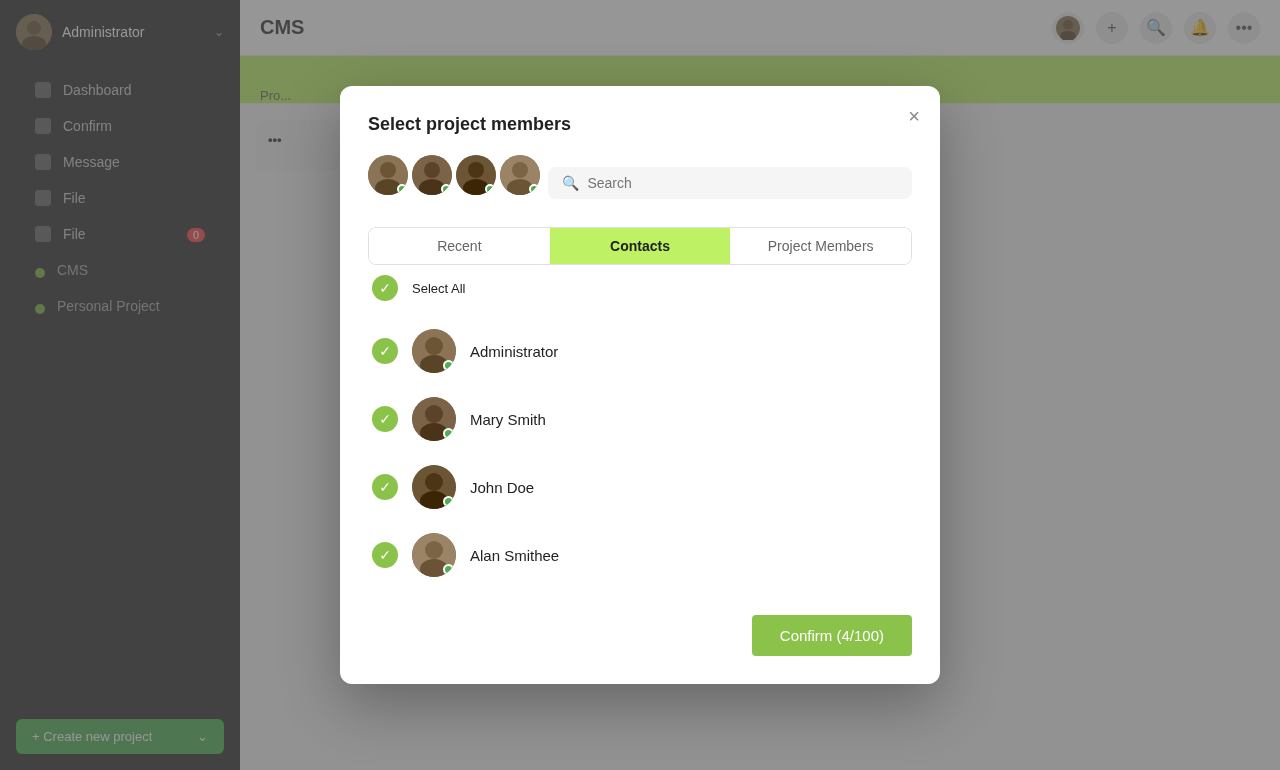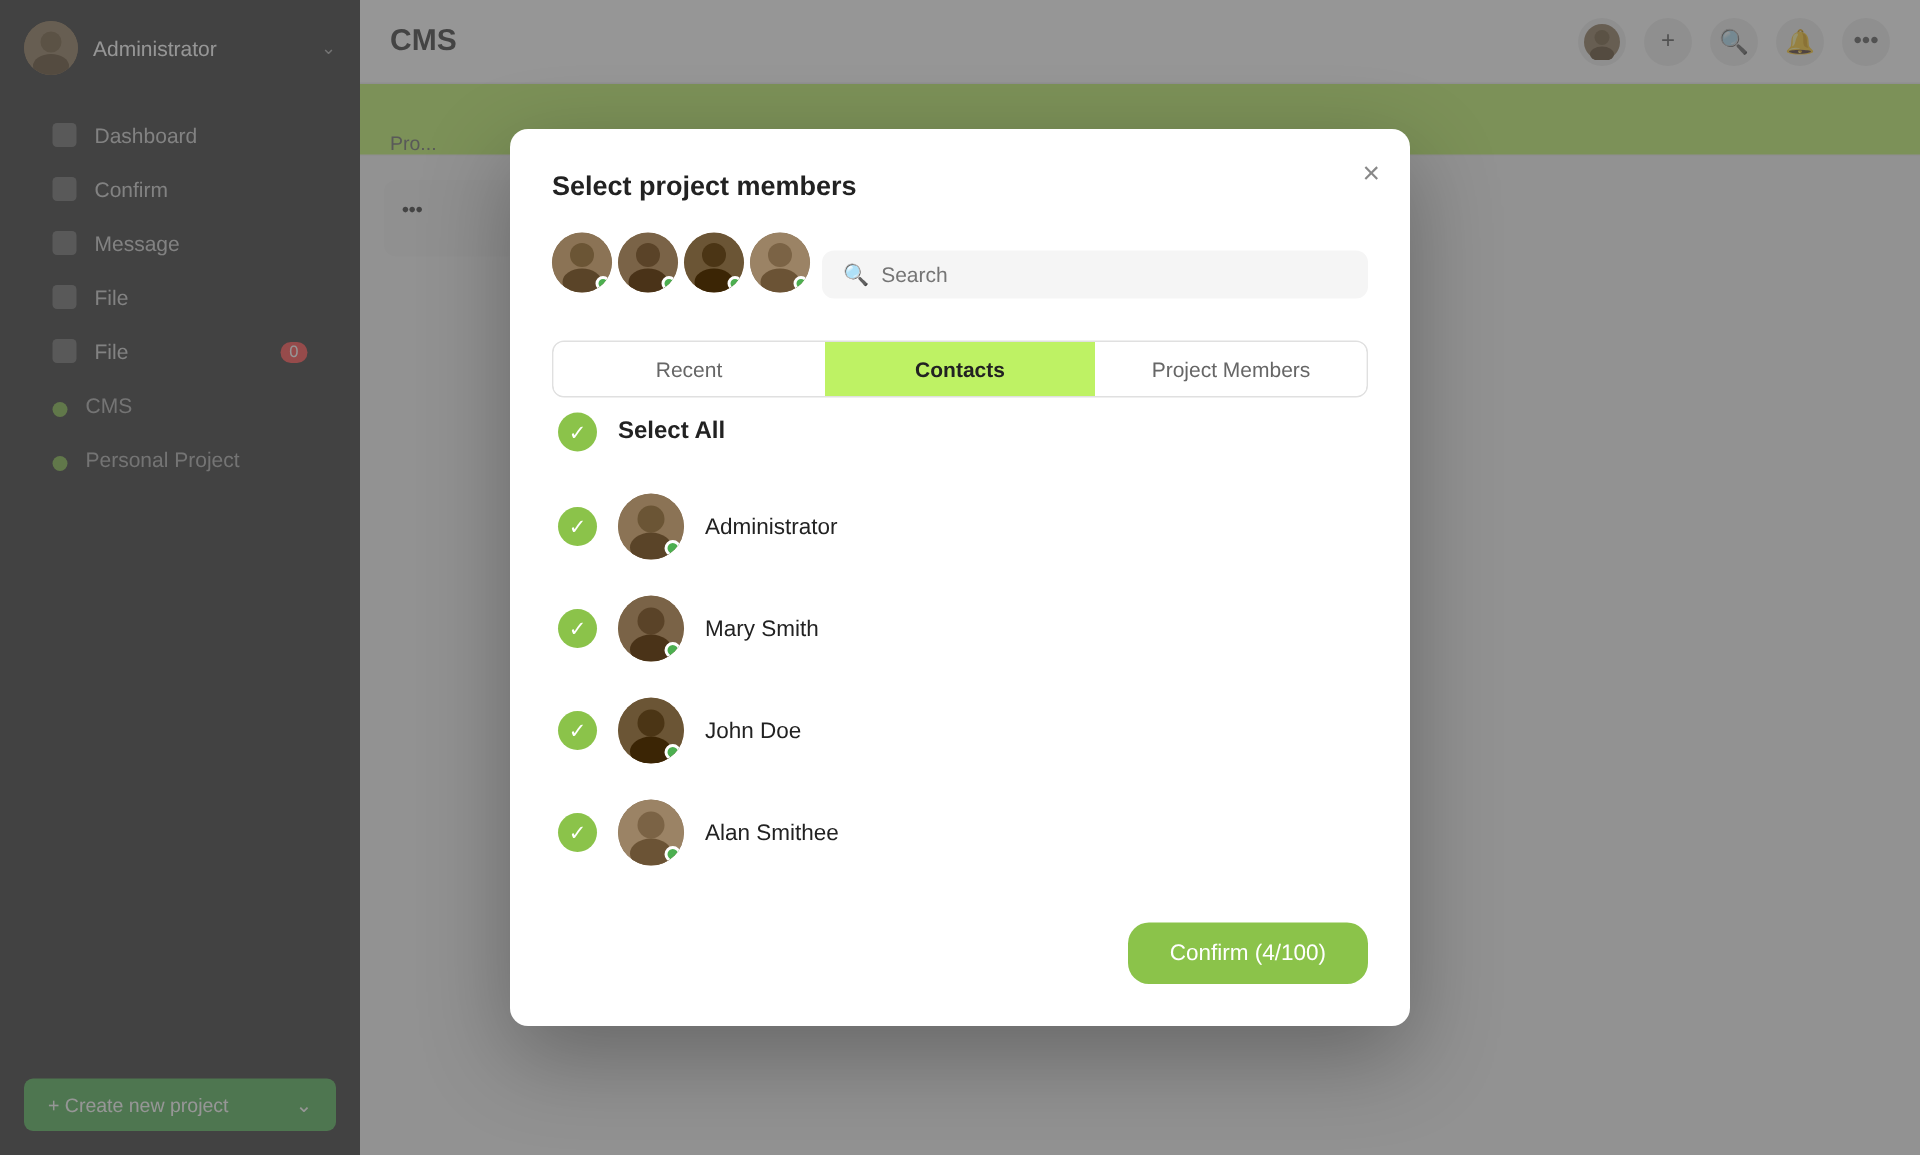--- a/index.html
+++ b/index.html
@@ -166,25 +166,25 @@
       width: 11px; height: 11px; border-radius: 50%; background: #4caf50;
       border: 2px solid white;
     }
     .contact-name { font-size: 15px; color: #222; }
 
     
     .select-all-row {
       display: flex; align-items: center; gap: 14px;
       padding: 10px 4px; cursor: pointer; margin-bottom: 8px;
     }
-    .select-all-label { font-size: 16px; font-weight: 700; color: #222; }
+    .select-all-label { font-size: 13px; font-weight: 400; color: #222; }
 
     
     .confirm-btn {
-      background: #8bc34a; color: white; border: none; border-radius: 14px;
+      background: #8bc34a; color: white; border: none; border-radius: 4px;
       padding: 12px 28px; font-size: 15px; font-weight: 500;
       cursor: pointer; float: right;
     }
   </style>
 </head>
 <body>
 
 <div class="app-bg">
 
   <div class="sidebar">

